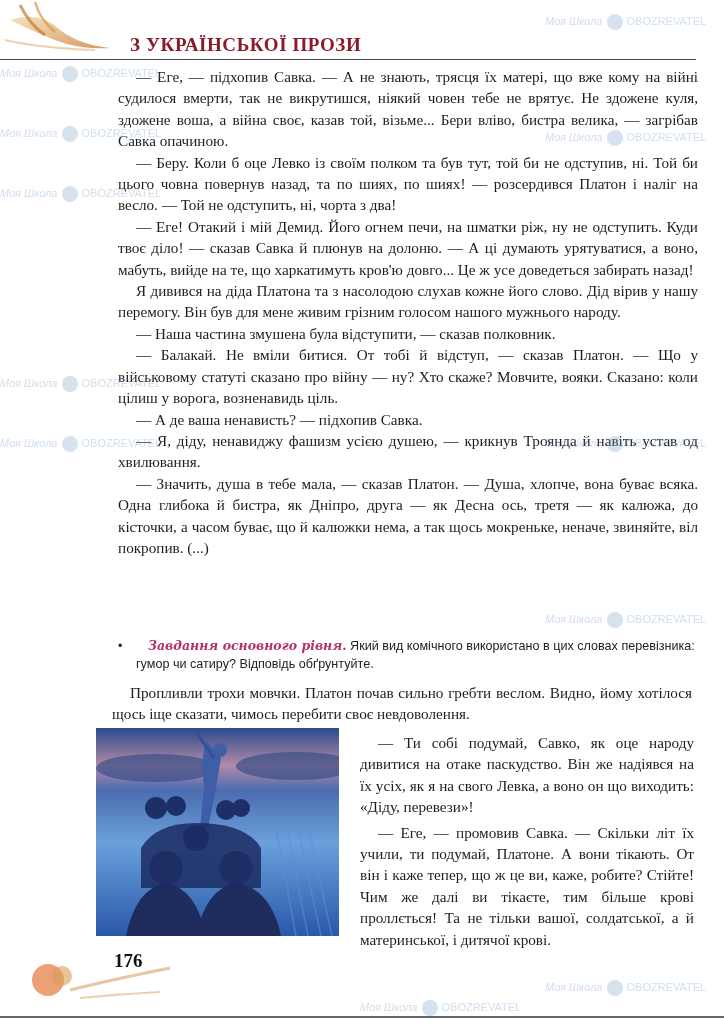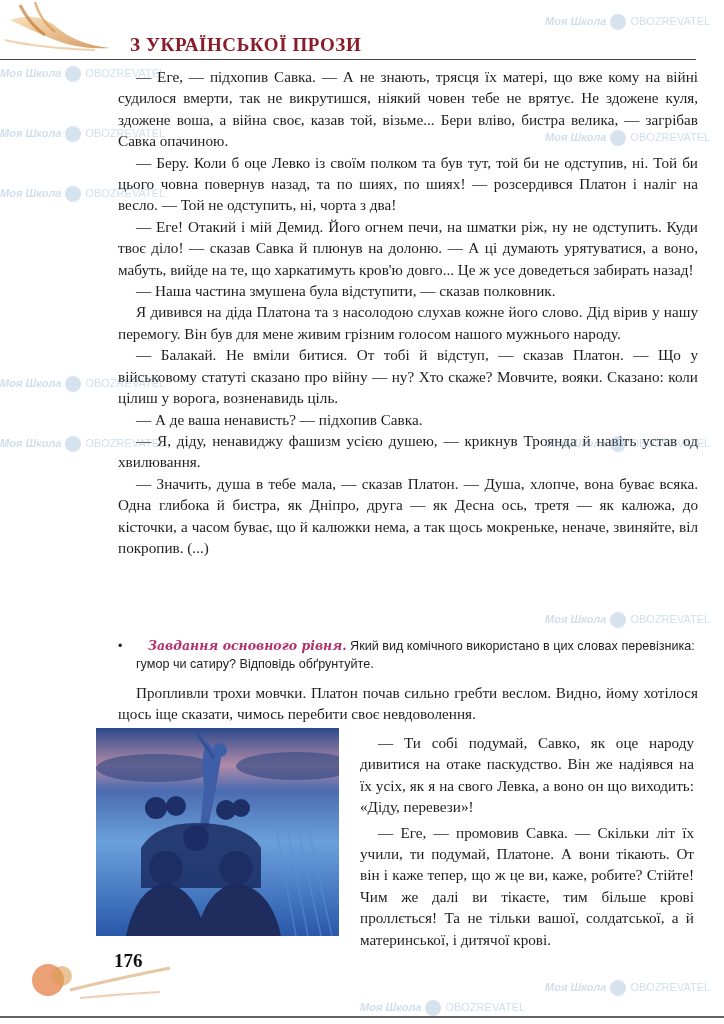--- a/index.html
+++ b/index.html
@@ -35,21 +35,21 @@
     font-family: "Liberation Sans", sans-serif; font-size: 12.6px; line-height: 18px;
     color: #222;
   }
   .task .bullet { position: absolute; left: 0; top: 0; }
   .task .body { margin-left: 18px; }
   .task .label {
     color: #b3306a; font-style: italic; font-weight: bold;
     font-family: "DejaVu Serif", serif; font-size: 12.5px; margin-left: 12px;
   }
   .text-block2 {
-    position: absolute; left: 118px; top: 682px; width: 580px;
+    position: absolute; left: 112px; top: 682px; width: 580px;
     font-size: 15.2px; line-height: 21.4px; text-align: justify;
   }
   .text-block2 p { margin: 0; }
   .text-block2 p.ind { text-indent: 18px; }
   .illustration {
     position: absolute; left: 96px; top: 728px; width: 243px; height: 208px;
     overflow: hidden;
     background: linear-gradient(180deg, #2a4b8a 0%, #7a86b8 16%, #3f62a8 26%, #5d8fd0 45%, #2e5fb0 70%, #20408a 100%);
   }
   .text-block3 {
@@ -70,21 +70,21 @@
   }
   .watermark {
     position: absolute; font-family: "Liberation Sans", sans-serif;
     font-size: 11px; color: rgba(120,160,200,0.35); white-space: nowrap;
     pointer-events: none;
   }
   .watermark .wm-circle {
     display: inline-block; width: 16px; height: 16px; border-radius: 50%;
     background: rgba(120,160,200,0.3); vertical-align: middle; margin: 0 4px;
   }
-  .watermark .wm-school { font-style: italic; font-weight: bold; }
+  .watermark .wm-school { font-style: italic; font-weight: normal; }
 </style>
 </head>
 <body>
 
 <svg class="ornament-top" viewBox="0 0 120 58">
   <defs>
     <linearGradient id="og1" x1="0" y1="0" x2="1" y2="1">
       <stop offset="0" stop-color="#f3d7a4"></stop>
         <stop offset="1" stop-color="#c9792f"></stop>
     </linearGradient>
@@ -97,22 +97,22 @@
 
 <div class="header">
   <span class="header-title">З УКРАЇНСЬКОЇ ПРОЗИ</span>
   <div class="header-rule"></div>
 </div>
 
 <div class="text-block">
   <p class="ind">— Еге, — підхопив Савка. — А не знають, трясця їх матері, що вже кому на війні судилося вмерти, так не викрутишся, ніякий човен тебе не врятує. Не здожене куля, здожене воша, а війна своє, казав той, візьме... Бери вліво, бистра велика, — загрібав Савка опачиною.</p>
   <p class="ind">— Беру. Коли б оце Левко із своїм полком та був тут, той би не одступив, ні. Той би цього човна повернув назад, та по шиях, по шиях! — розсердився Платон і наліг на весло. — Той не одступить, ні, чорта з два!</p>
   <p class="ind">— Еге! Отакий і мій Демид. Його огнем печи, на шматки ріж, ну не одступить. Куди твоє діло! — сказав Савка й плюнув на долоню. — А ці думають урятуватися, а воно, мабуть, вийде на те, що харкатимуть кров'ю довго... Це ж усе доведеться забирать назад!</p>
+  <p class="ind">Я дивився на діда Платона та з насолодою слухав кожне його слово. Дід вірив у нашу перемогу. Він був для мене живим грізним голосом нашого мужнього народу.</p>
   <p class="ind">— Наша частина змушена була відступити, — сказав полковник.</p>
-  <p class="ind">Я дивився на діда Платона та з насолодою слухав кожне його слово. Дід вірив у нашу перемогу. Він був для мене живим грізним голосом нашого мужнього народу.</p>
   <p class="ind">— Балакай. Не вміли битися. От тобі й відступ, — сказав Платон. — Що у військовому статуті сказано про війну — ну? Хто скаже? Мовчите, вояки. Сказано: коли цілиш у ворога, возненавидь ціль.</p>
   <p class="ind">— А де ваша ненависть? — підхопив Савка.</p>
   <p class="ind">— Я, діду, ненавиджу фашизм усією душею, — крикнув Троянда й навіть устав од хвилювання.</p>
   <p class="ind">— Значить, душа в тебе мала, — сказав Платон. — Душа, хлопче, вона буває всяка. Одна глибока й бистра, як Дніпро, друга — як Десна ось, третя — як калюжа, до кісточки, а часом буває, що й калюжки нема, а так щось мокреньке, неначе, звиняйте, віл покропив. (...)</p>
 </div>
 
 <div class="task">
   <span class="bullet">•</span>
   <div class="body">
     <span class="label">Завдання основного рівня.</span>

